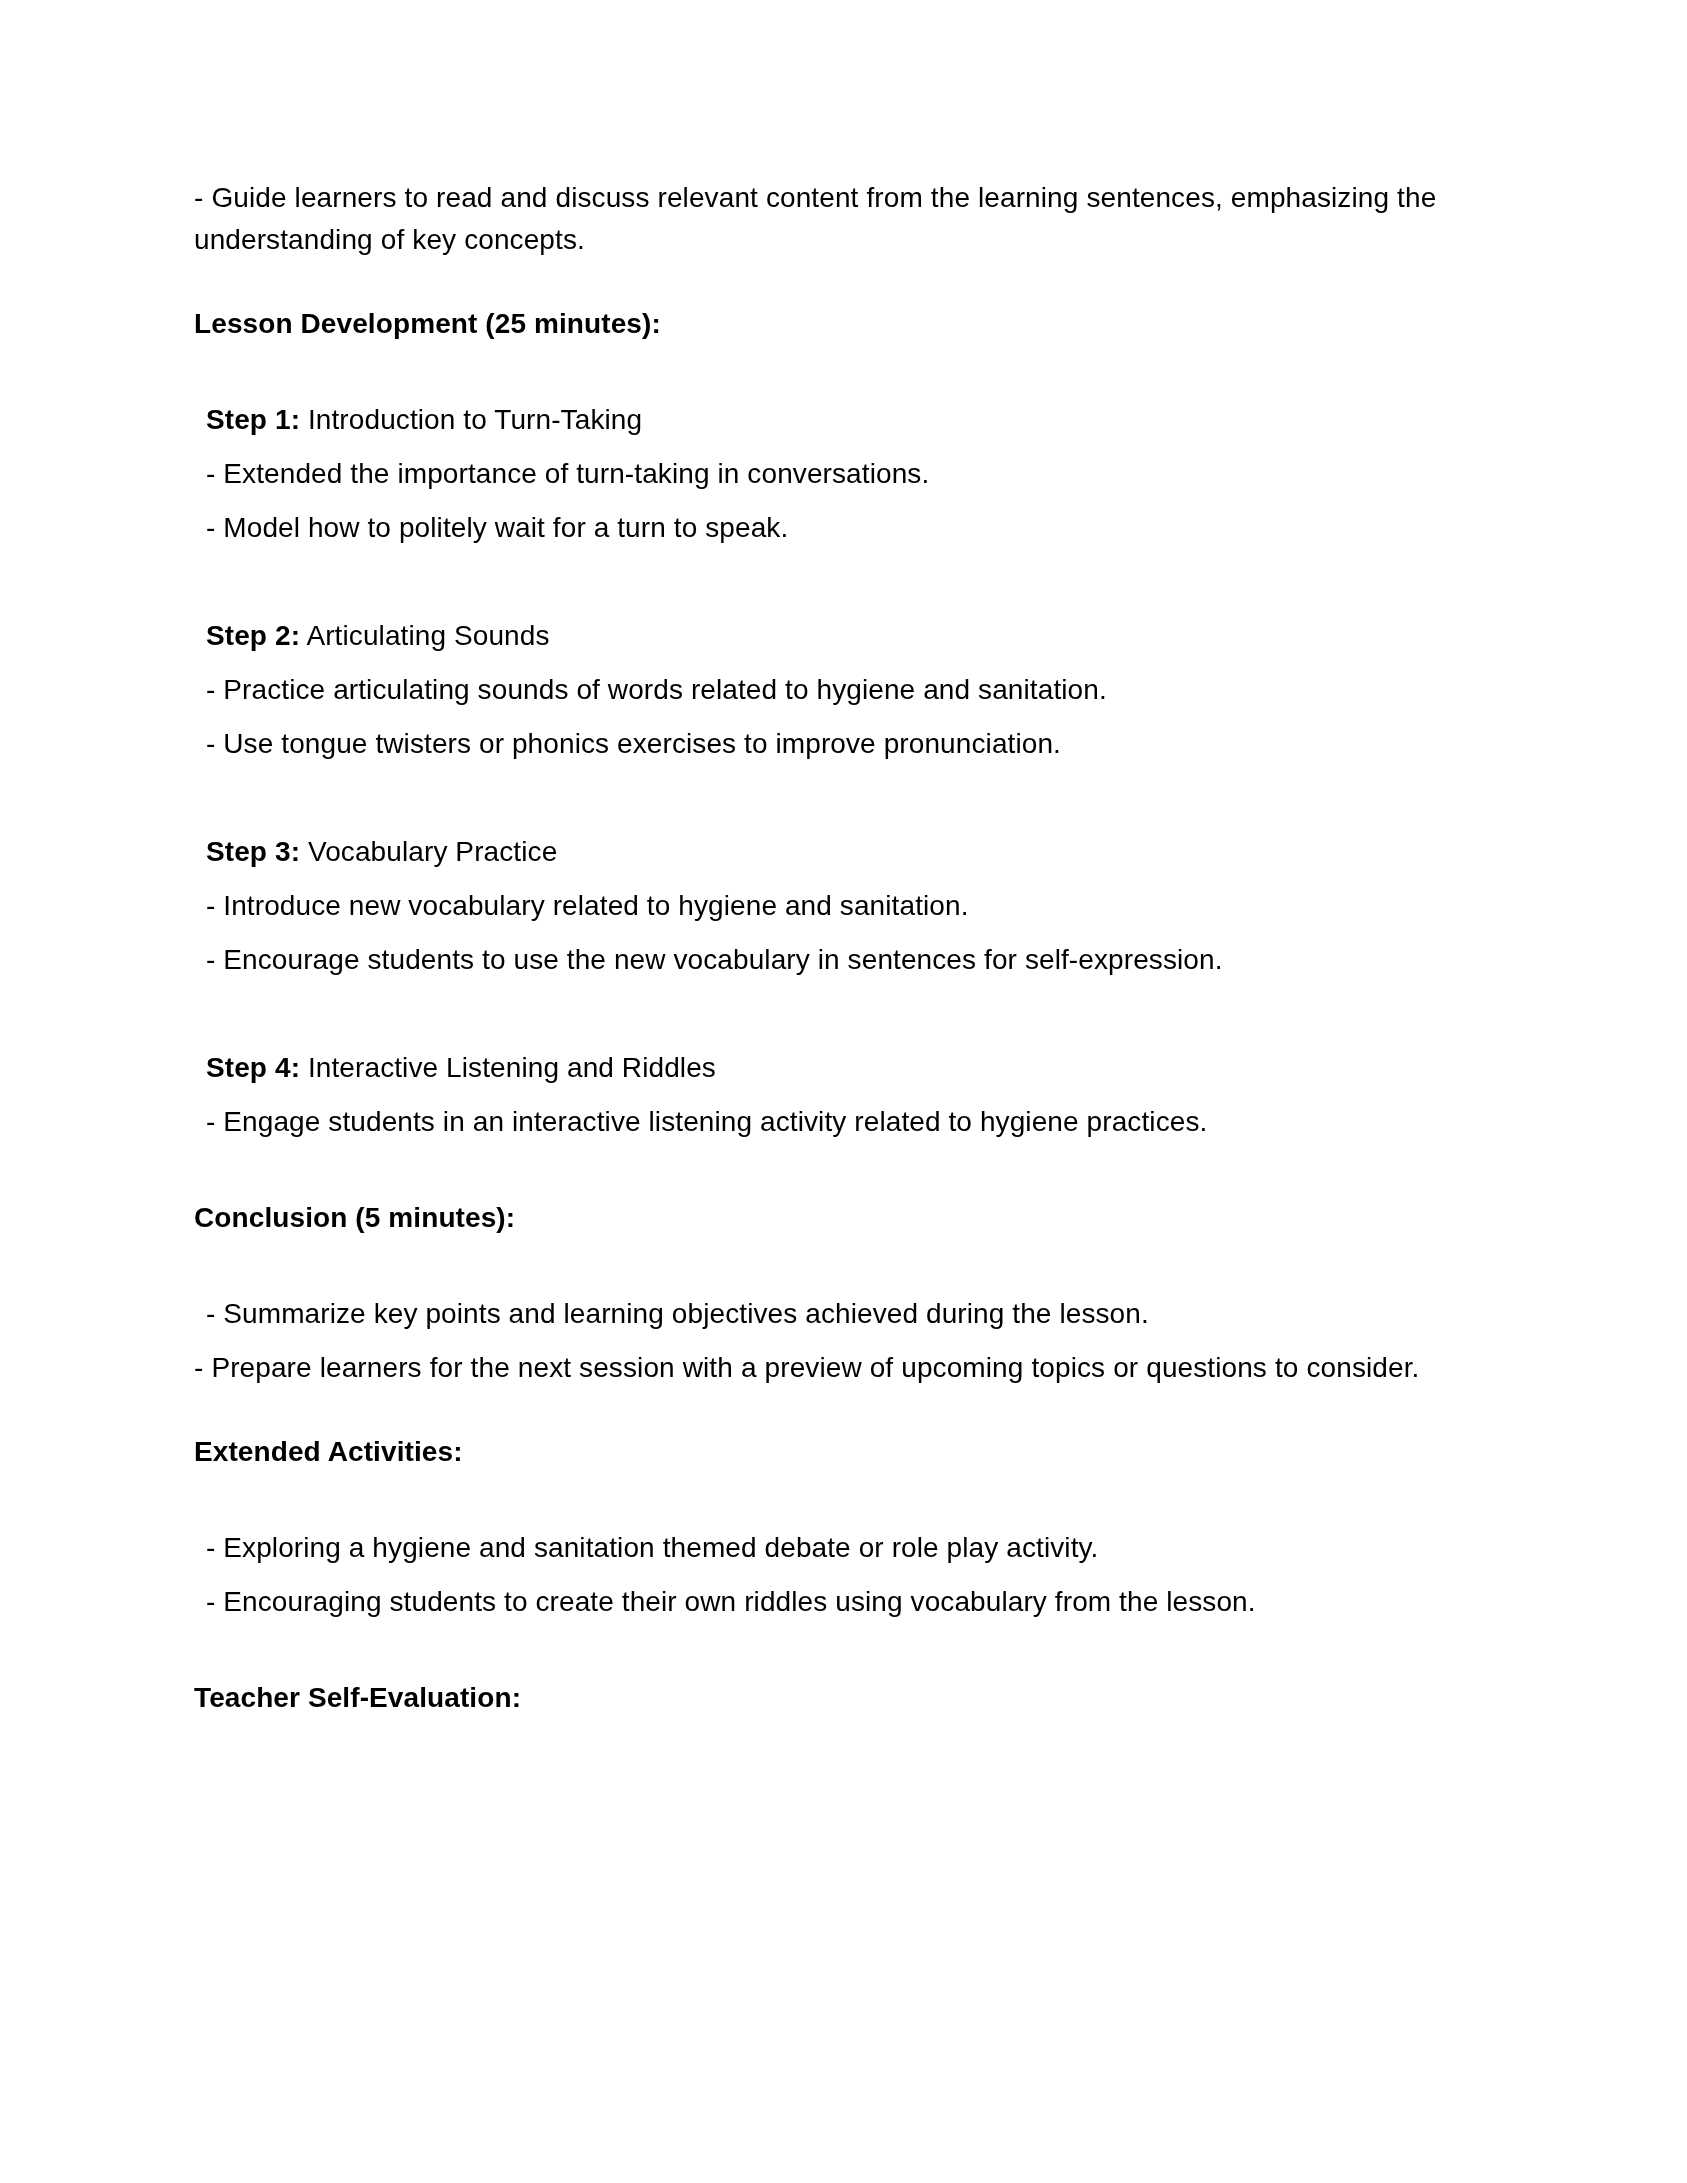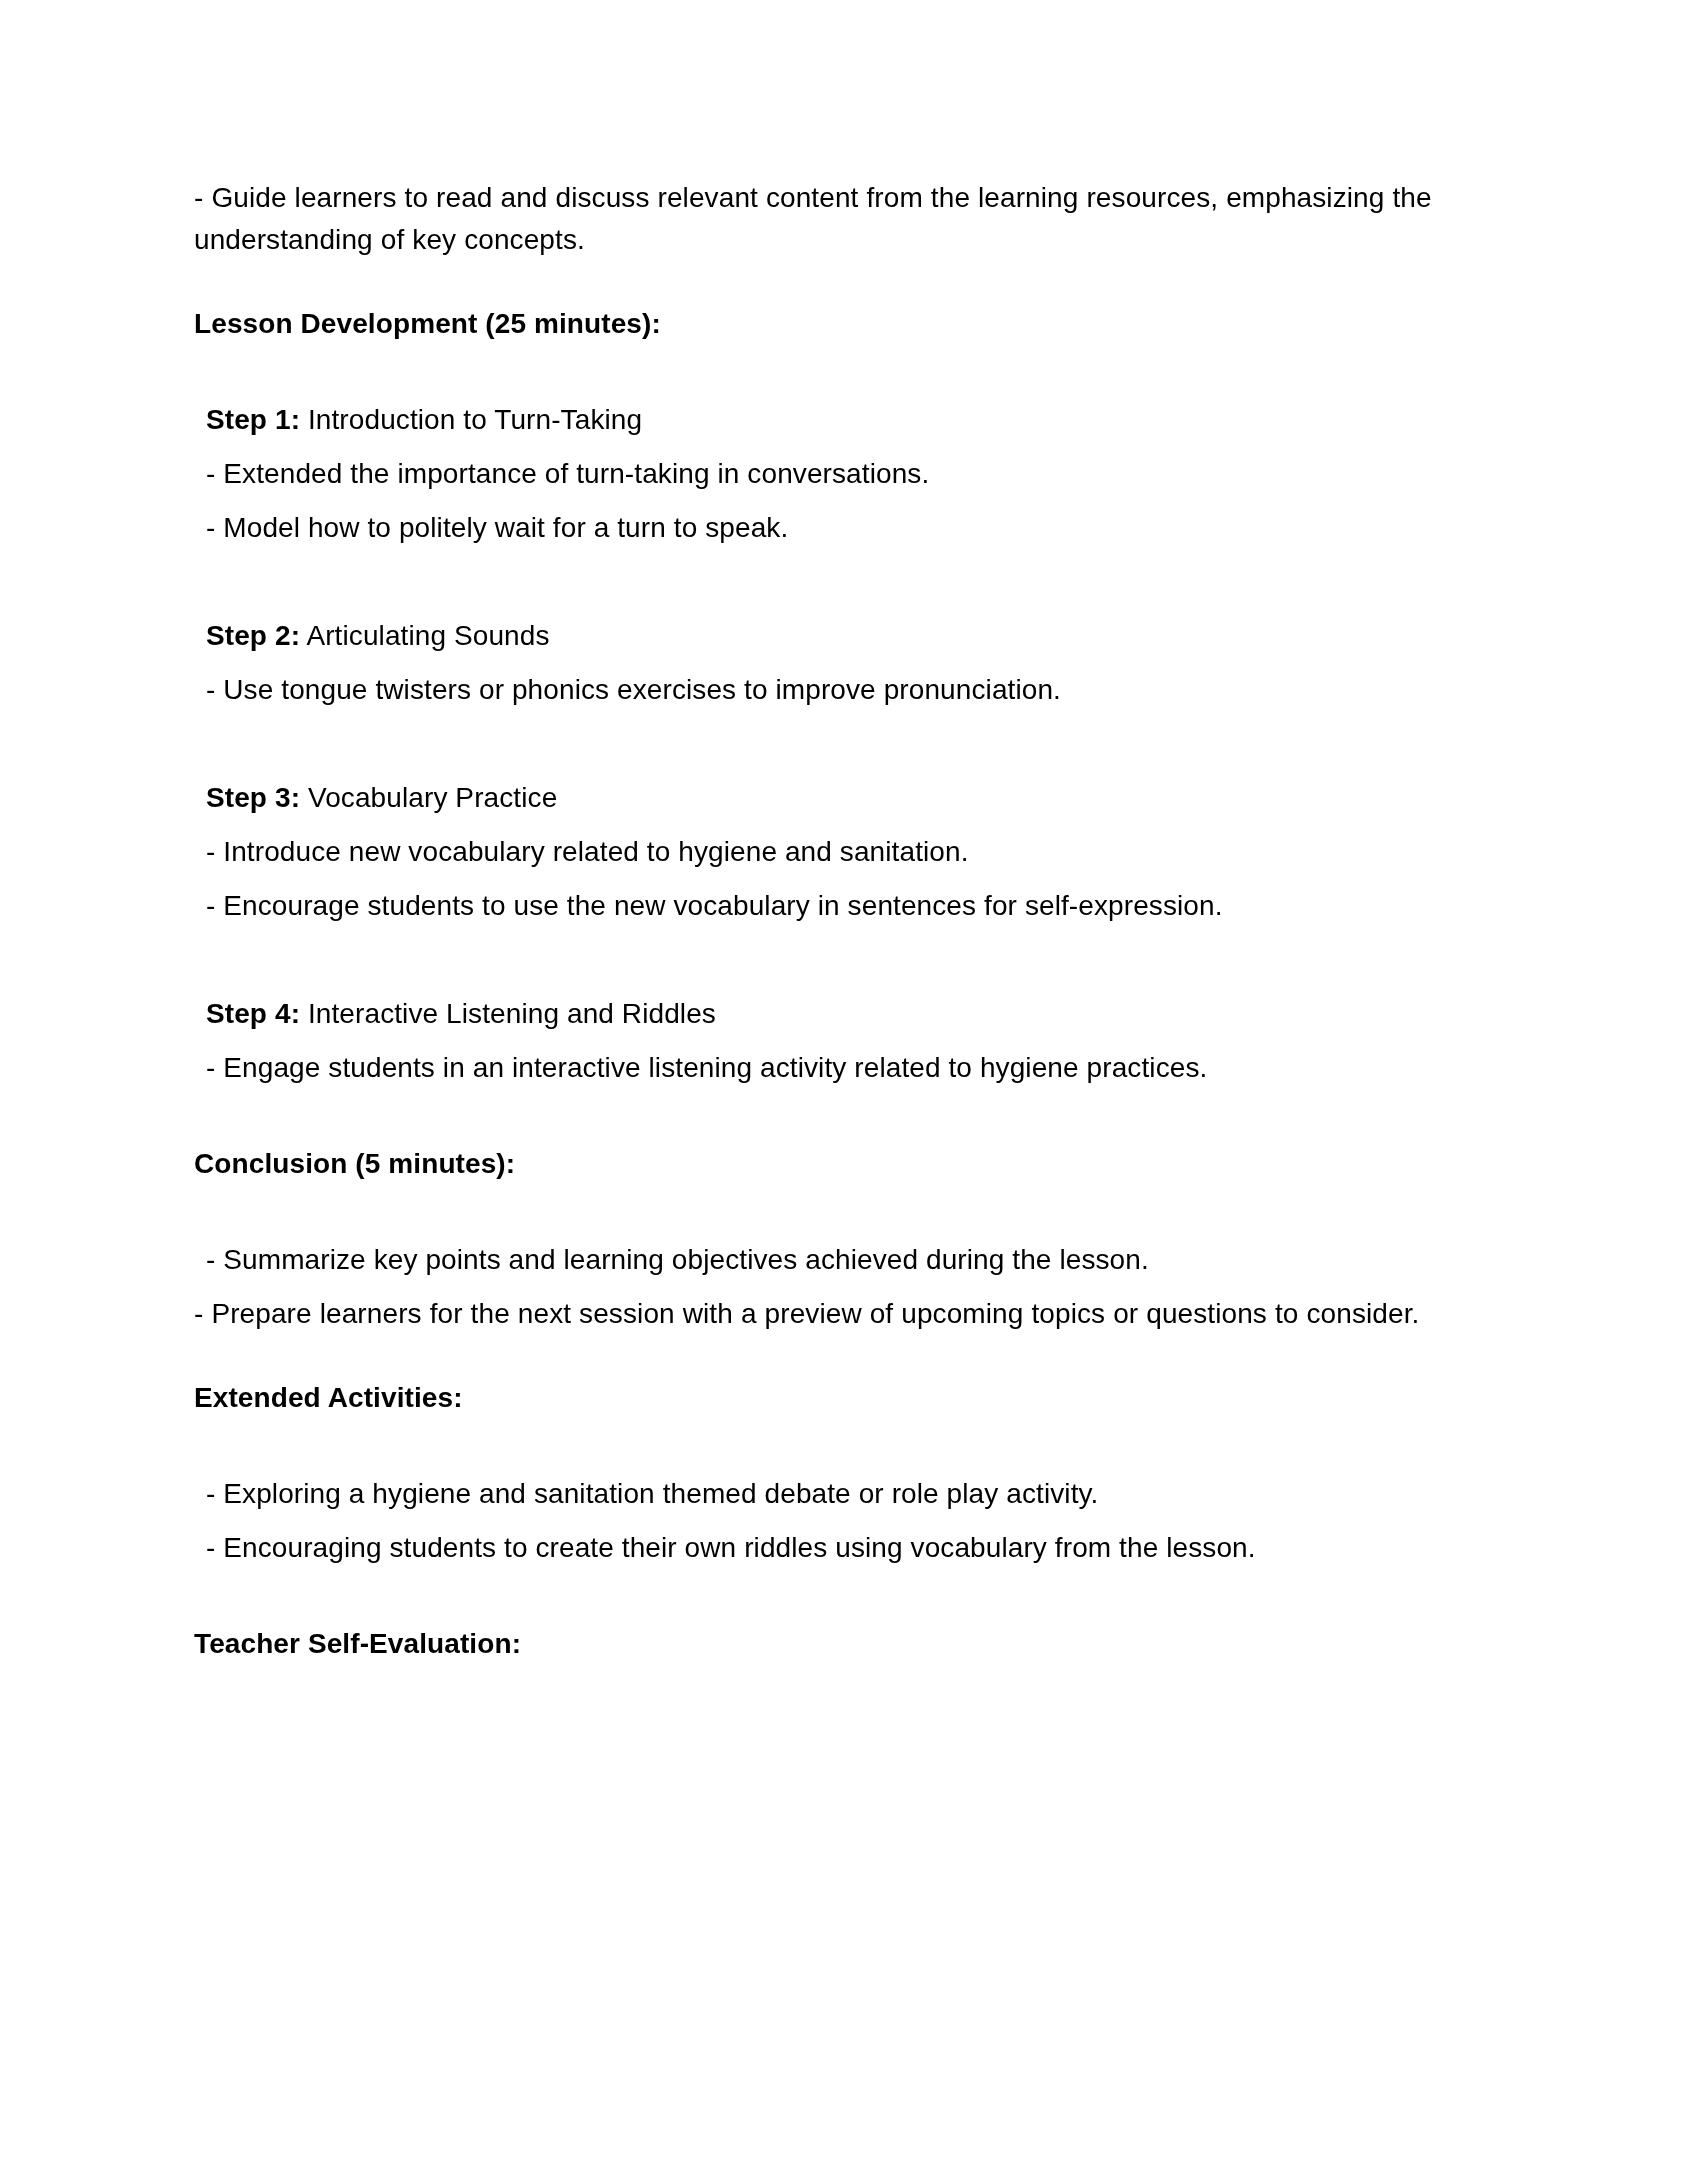--- a/index.html
+++ b/index.html
@@ -58,35 +58,36 @@
   }
   .gap-sm { height: 42px; }
   .gap-md { height: 42px; }
 </style>
 </head>
 <body>
 
 <div class="page">
   <div class="content">
 
-    <p class="para">- Guide learners to read and discuss relevant content from the learning resources, emphasizing the understanding of key concepts.</p>
+    <p class="para">- Guide learners to read and discuss relevant content from the learning sentences, emphasizing the understanding of key concepts.</p>
 
     <div class="gap-md"></div>
 
     <p class="heading">Lesson Development (25 minutes):</p>
 
     <div class="gap-sm"></div>
 
     <p class="step-line"><span class="step-label"> Step 1:</span><span> Introduction to Turn-Taking</span></p>
     <p class="step-line">- Extended the importance of turn-taking in conversations.</p>
     <p class="step-line">- Model how to politely wait for a turn to speak.</p>
 
     <div class="gap-sm"></div>
 
     <p class="step-line"><span class="step-label"> Step 2:</span><span> Articulating Sounds</span></p>
+    <p class="step-line">- Practice articulating sounds of words related to hygiene and sanitation.</p>
     <p class="step-line">- Use tongue twisters or phonics exercises to improve pronunciation.</p>
 
     <div class="gap-sm"></div>
 
     <p class="step-line"><span class="step-label"> Step 3:</span><span> Vocabulary Practice</span></p>
     <p class="step-line">- Introduce new vocabulary related to hygiene and sanitation.</p>
     <p class="step-line">- Encourage students to use the new vocabulary in sentences for self-expression.</p>
 
     <div class="gap-sm"></div>
 

